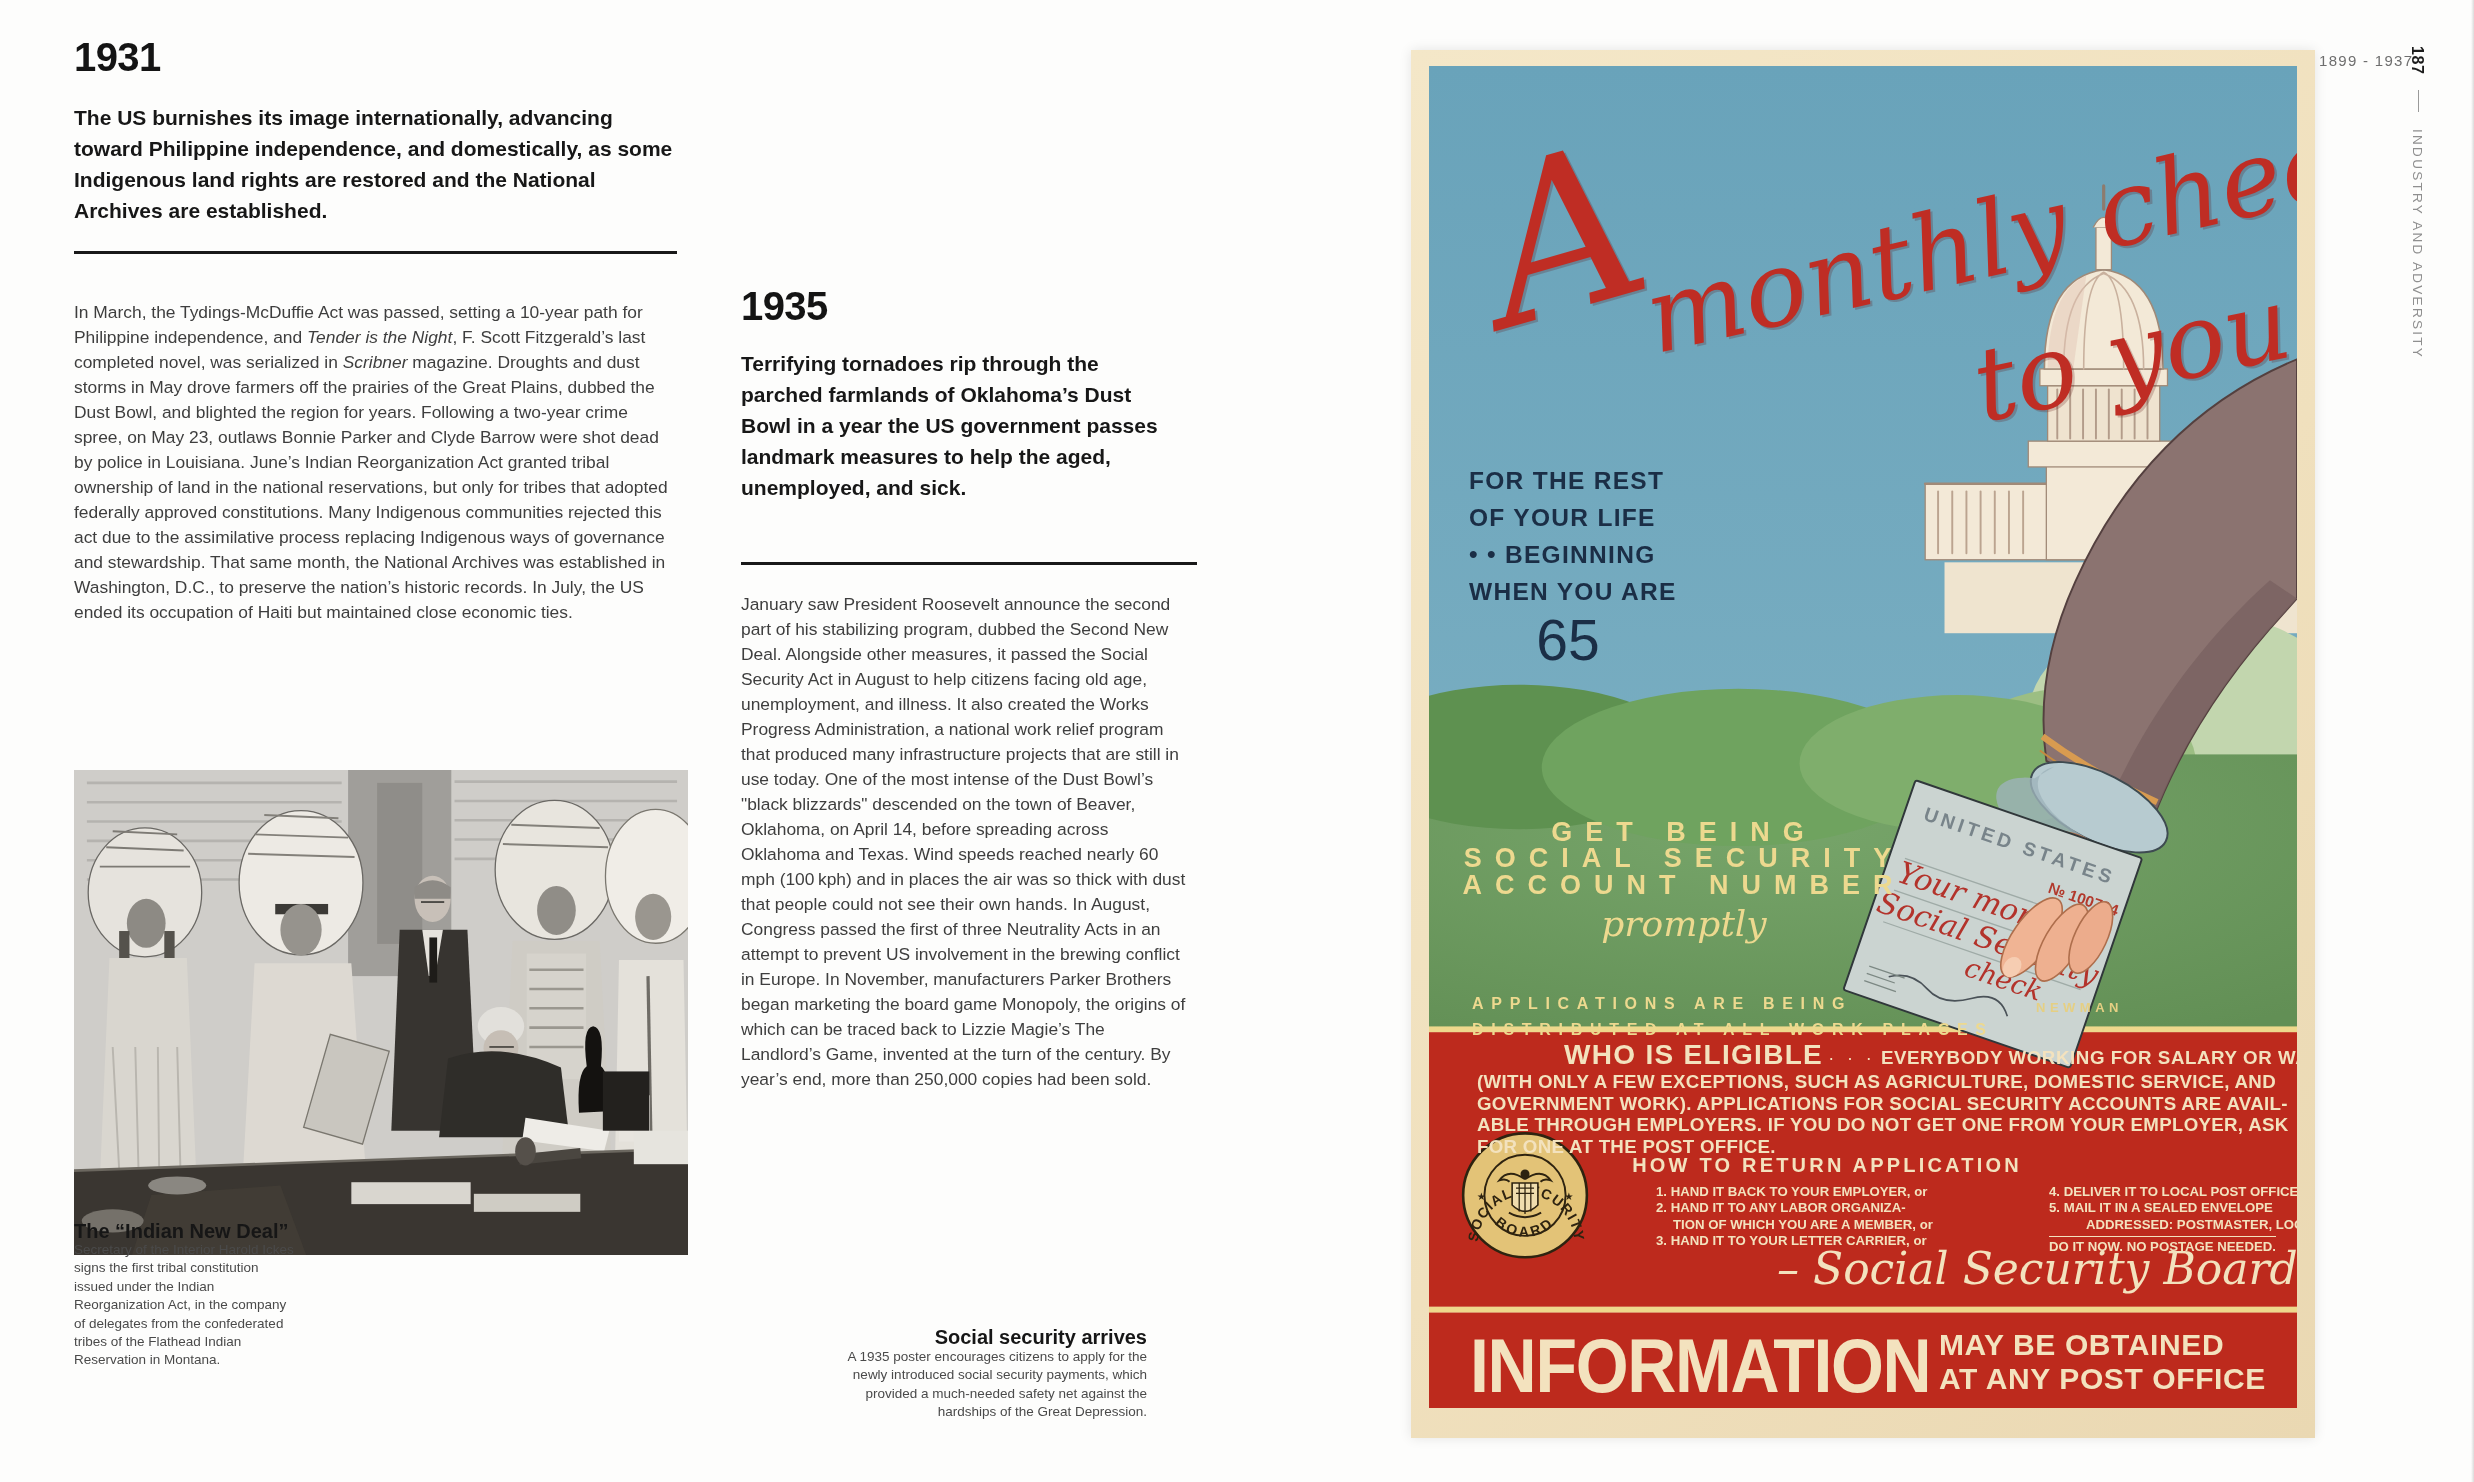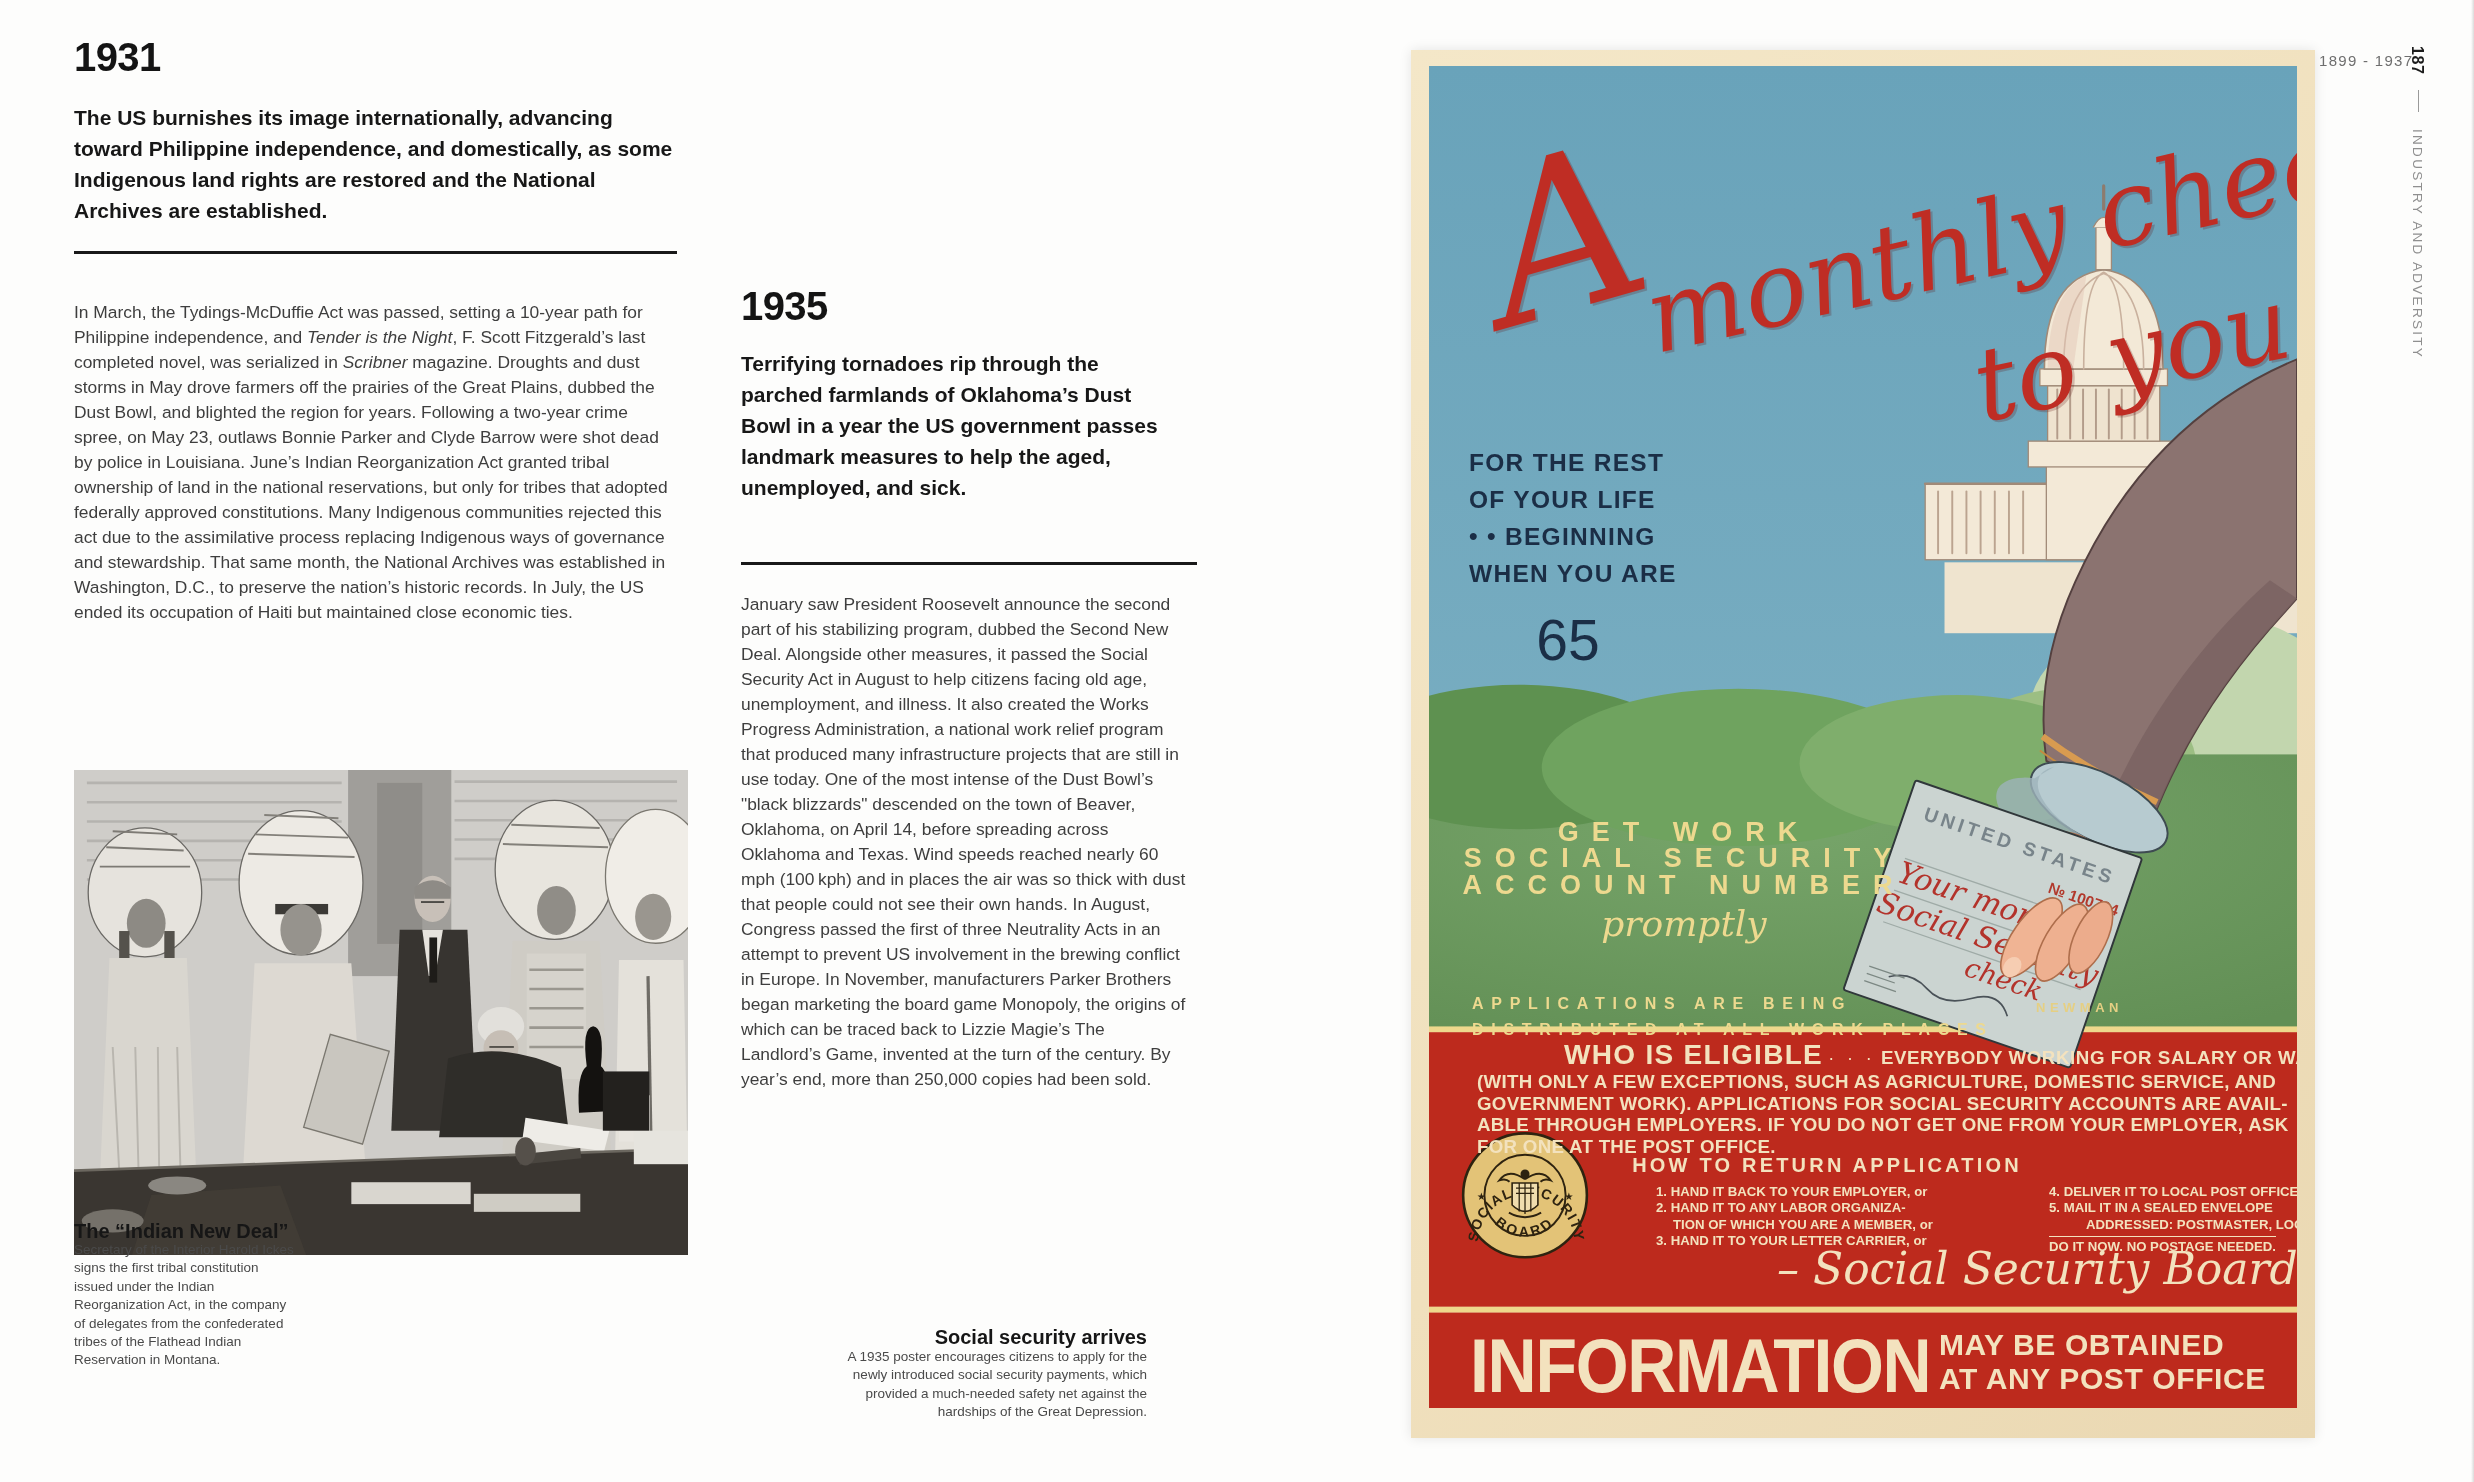--- a/index.html
+++ b/index.html
@@ -34,21 +34,21 @@
           box-shadow:0 0 11.6px rgba(0,0,0,.10);}
   .poster-inner{position:absolute;left:18px;top:16px;width:868px;height:1342px;overflow:hidden;}
   .poster-inner svg.art{position:absolute;inset:0;width:100%;height:100%;}
 
   .script{font-family:"DejaVu Serif",serif;font-style:italic;}
   .hl{position:absolute;color:#bf2d24;text-shadow:1.9px 2.6px 0 rgba(90,10,10,.22);white-space:nowrap;}
   .hl-a{left:57px;top:84px;font-size:213px;line-height:.8;transform:rotate(-16deg);}
   .hl-rest{left:205px;top:193px;font-size:104px;transform:rotate(-13deg);transform-origin:left top;}
   .hl-two{left:534px;top:263px;font-size:102px;transform:rotate(-12deg);transform-origin:left top;}
 
-  .navy-block{position:absolute;left:40px;top:378px;color:#1b2e46;font-weight:700;
+  .navy-block{position:absolute;left:40px;top:396px;color:#1b2e46;font-weight:700;
               font-size:24.5px;letter-spacing:1.3px;line-height:37px;white-space:nowrap;}
   .age{position:absolute;left:97px;top:541px;width:84px;text-align:center;
        color:#1b2e46;font-size:57px;font-weight:400;}
 
   .getyour{position:absolute;left:26px;top:753px;width:458px;text-align:center;color:#edd98f;}
   .getyour .yl{font-size:27px;font-weight:700;letter-spacing:13px;line-height:26.4px;white-space:nowrap;}
   .promptly{font-size:36px;color:#edd98f;margin-top:5.2px;text-shadow:none;}
   .apps{position:absolute;left:43px;top:901px;color:#edd98f;font-weight:700;
         font-size:16px;letter-spacing:7.7px;line-height:26px;white-space:nowrap;margin-top:24px;}
   .newman{position:absolute;left:607px;top:934px;color:#e5cf83;font-weight:700;
@@ -304,21 +304,21 @@
 
       <div class="navy-block">
         <div>FOR THE REST</div>
         <div>OF YOUR LIFE</div>
         <div>• • BEGINNING</div>
         <div>WHEN YOU ARE</div>
       </div>
       <div class="age">65</div>
 
       <div class="getyour">
-        <div class="yl">GET WORK</div>
+        <div class="yl">GET BEING</div>
         <div class="yl">SOCIAL SECURITY</div>
         <div class="yl">ACCOUNT NUMBER</div>
         <div class="promptly script">promptly</div>
       </div>
       <div class="apps">
         <div>APPLICATIONS ARE BEING</div>
         <div>DISTRIBUTED AT ALL WORK PLACES</div>
       </div>
       <div class="newman">NEWMAN</div>
 

